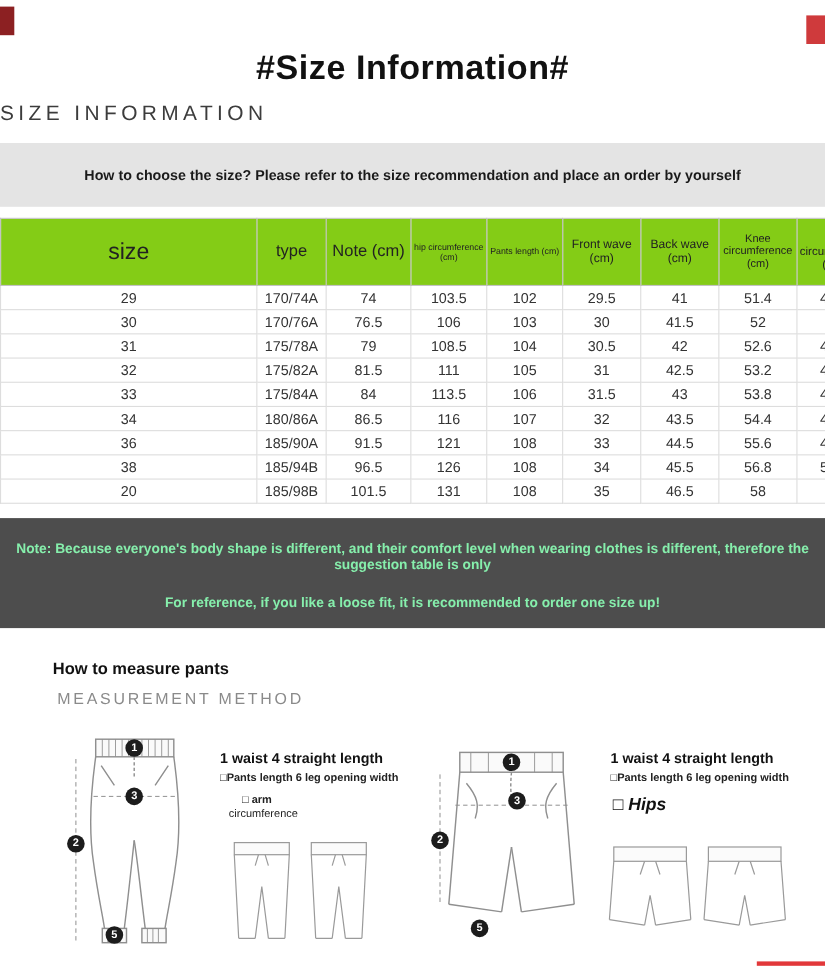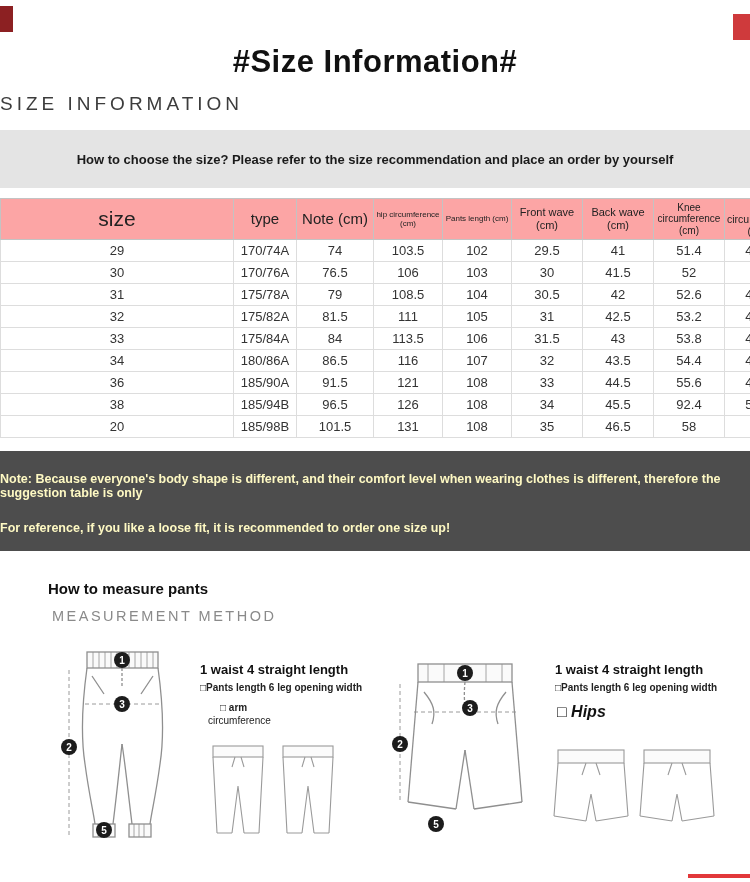--- a/index.html
+++ b/index.html
@@ -13,34 +13,34 @@
   .decor-tr{left:733px;top:14px;width:17px;height:26px;background:#cf3a3c;}
   .decor-br{left:688px;top:874px;width:62px;height:4px;background:#e2383a;}
 
   .title{margin:44px 0 0;text-align:center;font-size:31px;font-weight:800;color:#111;letter-spacing:.5px;}
   .subtitle{margin-top:13px;text-align:left;font-size:19px;color:#3c3c3c;letter-spacing:4px;}
 
   .banner{margin-top:15px;height:58px;background:#e4e4e4;display:flex;align-items:center;justify-content:center;}
   .banner span{font-size:13px;font-weight:bold;color:#1a1a1a;}
 
   table.size-table{margin-top:10px;width:750px;border-collapse:collapse;table-layout:fixed;}
-  .size-table th{background:#fca5a5;border:1px solid #c3c3c3;padding:1px 2px;height:38px;
+  .size-table th{background:#84cc16;border:1px solid #c3c3c3;padding:11px 2px;height:38px;
     vertical-align:middle;text-align:center;color:#222;font-weight:normal;line-height:1.15;}
   .size-table td{border:1px solid #ddd;height:21px;text-align:center;font-size:13px;color:#333;padding:0 2px;}
   .c0{width:228px;} .c1{width:58px;} .c2{width:72px;} .c3{width:64px;} .c4{width:64px;}
   .c5{width:66px;} .c6{width:66px;} .c7{width:66px;} .c8{width:62px;}
   .h-size{font-size:21px;font-weight:bold;}
   .h-type{font-size:15px;}
   .h-waist{font-size:15px;font-weight:600;}
   .h-tiny{font-size:8px;}
   .h-small{font-size:11px;}
   .h-knee{font-size:10px;}
   .h-leg{font-size:10.5px;font-weight:bold;}
 
-  .note{margin-top:13px;height:100px;background:#4d4d4d;color:#fef9c3;}
+  .note{margin-top:13px;height:100px;background:#4d4d4d;color:#86efac;text-align:center;}
   .note p{margin:0;font-size:12.5px;font-weight:bold;}
   .note .l1{padding-top:21px;}
   .note .l2{margin-top:21px;}
 
   .measure{position:relative;height:345px;padding-left:16px;}
   .m-heading{position:absolute;left:48px;top:29px;font-size:15px;font-weight:bold;color:#111;}
   .m-subheading{position:absolute;left:52px;top:57px;font-size:14.5px;color:#8a8a8a;letter-spacing:2.5px;}
 
   .diag{position:absolute;}
   .pants-svg{left:55px;top:91px;width:135px;height:205px;}
@@ -169,21 +169,21 @@
           <td>49.6</td>
         </tr>
         <tr>
           <td>38</td>
           <td>185/94B</td>
           <td>96.5</td>
           <td>126</td>
           <td>108</td>
           <td>34</td>
           <td>45.5</td>
-          <td>92.4</td>
+          <td>56.8</td>
           <td>50.8</td>
         </tr>
         <tr>
           <td>20</td>
           <td>185/98B</td>
           <td>101.5</td>
           <td>131</td>
           <td>108</td>
           <td>35</td>
           <td>46.5</td>

